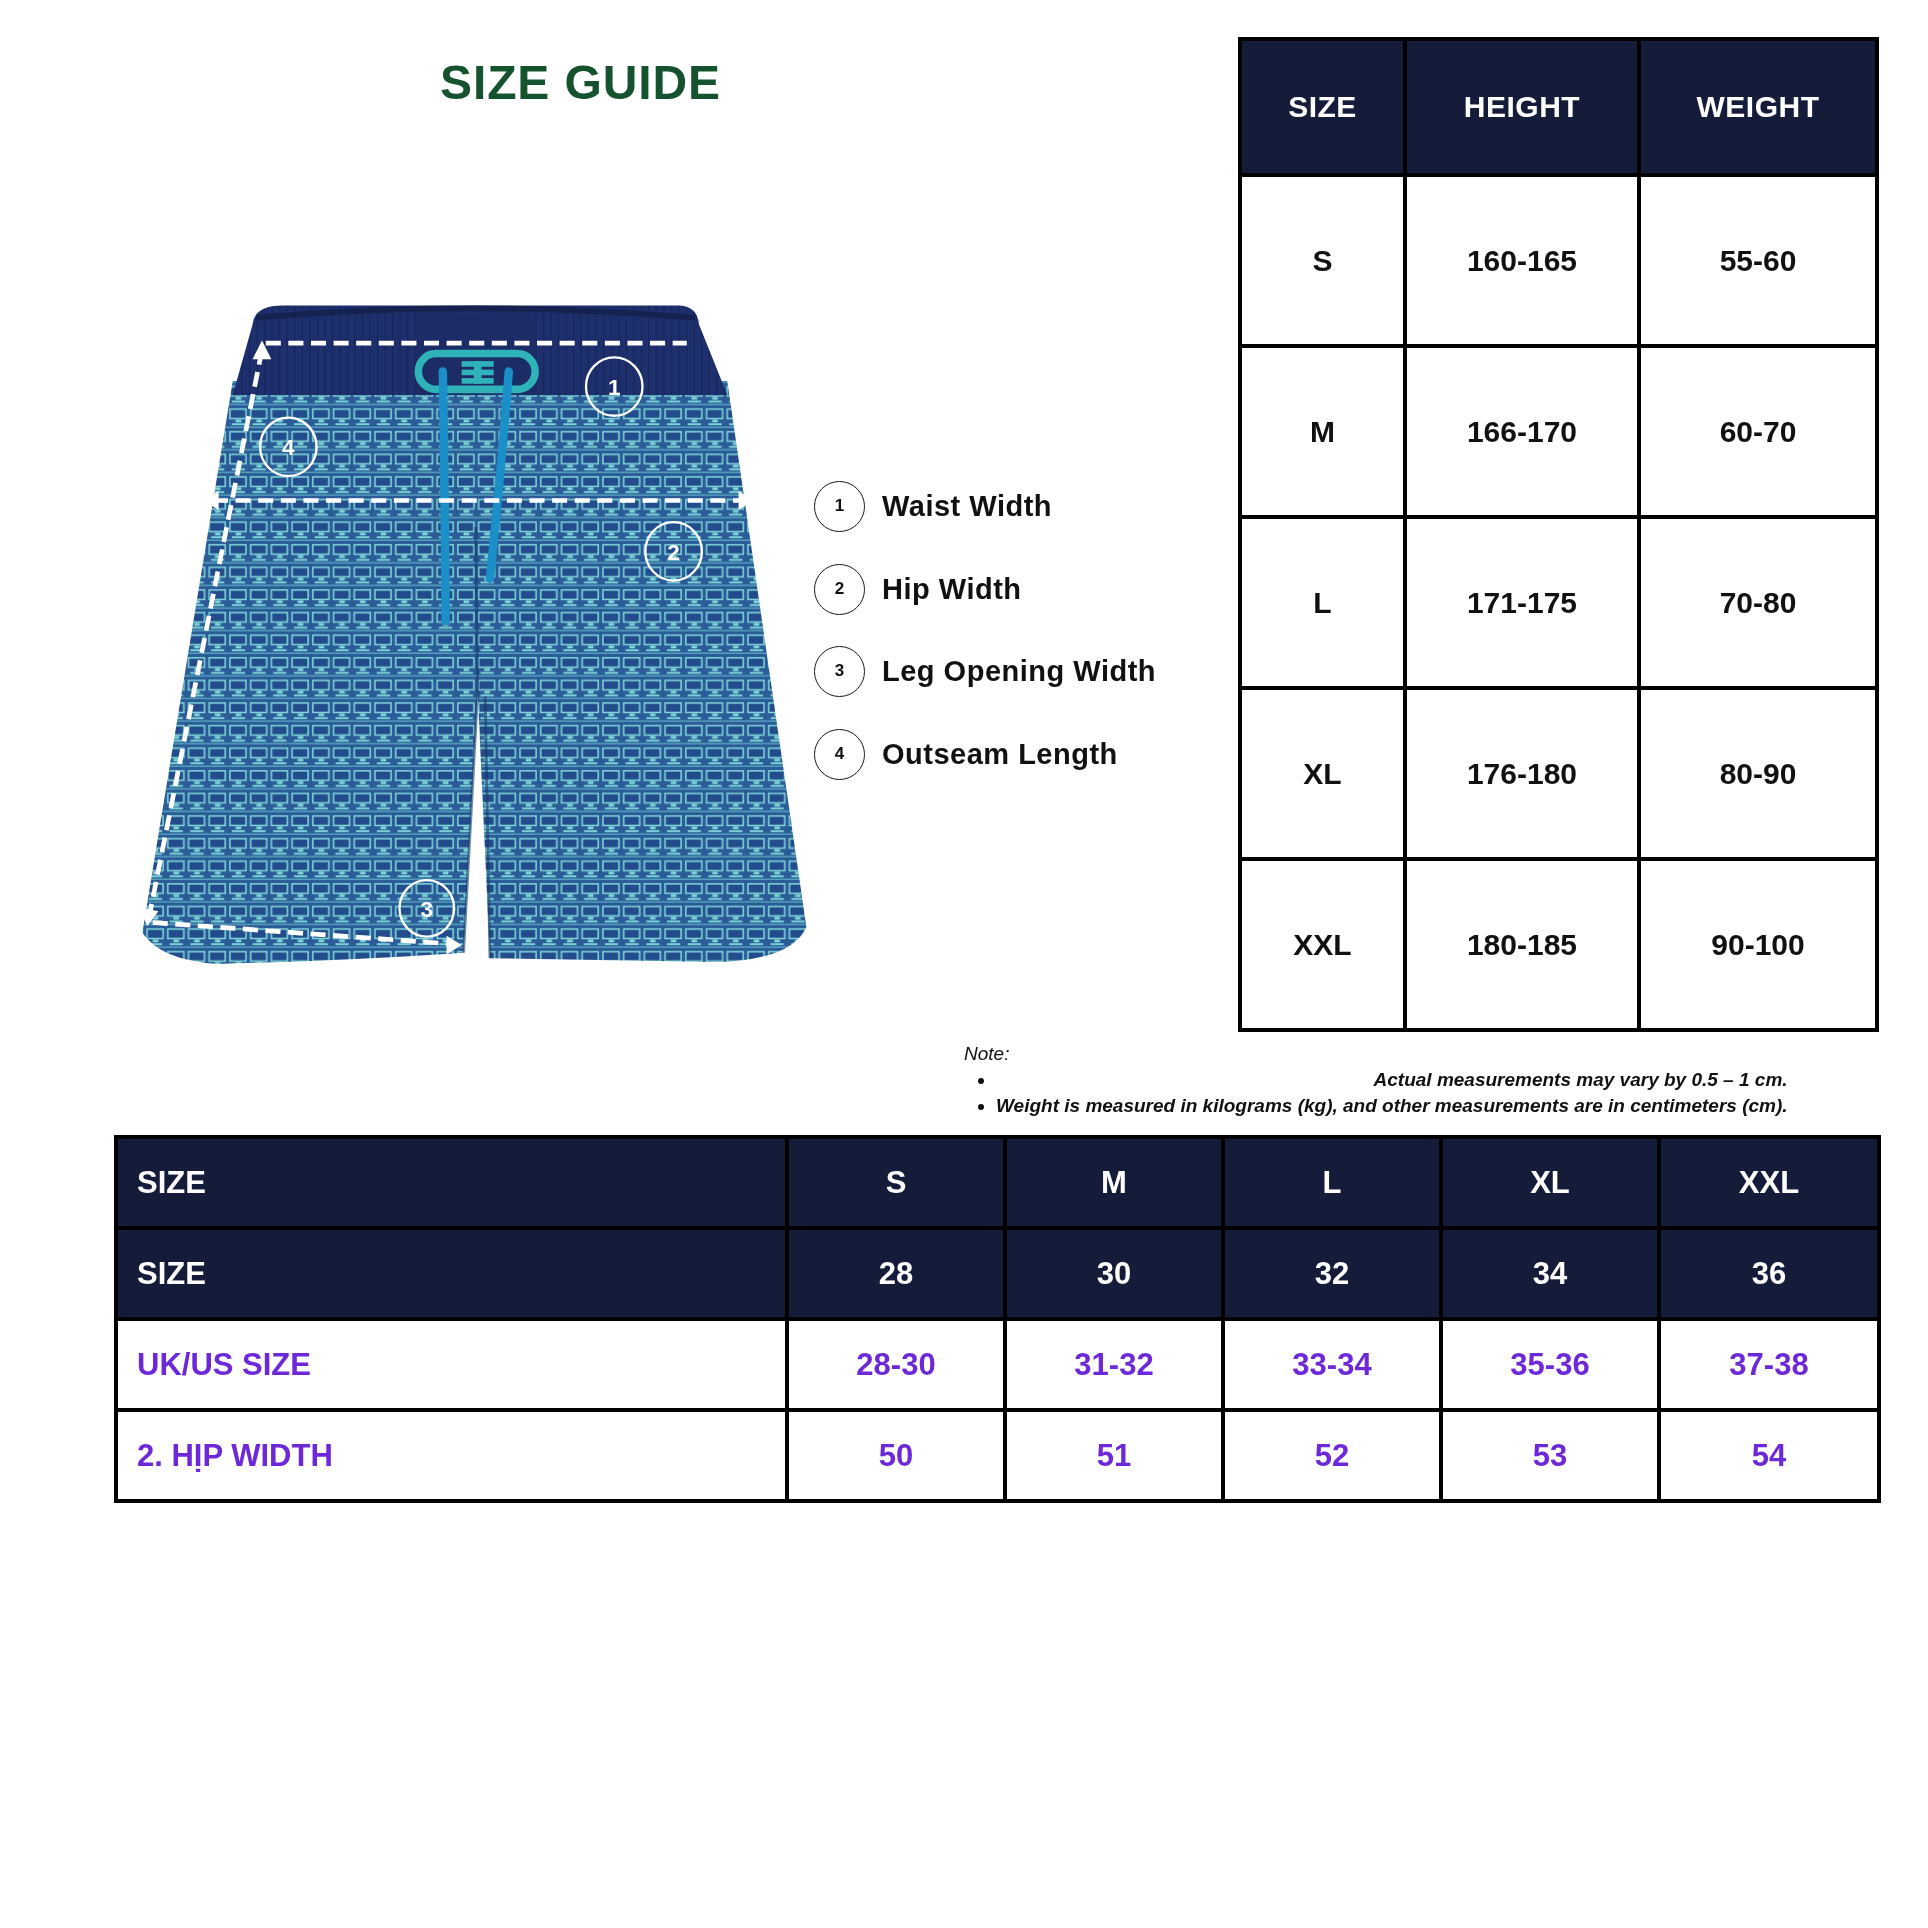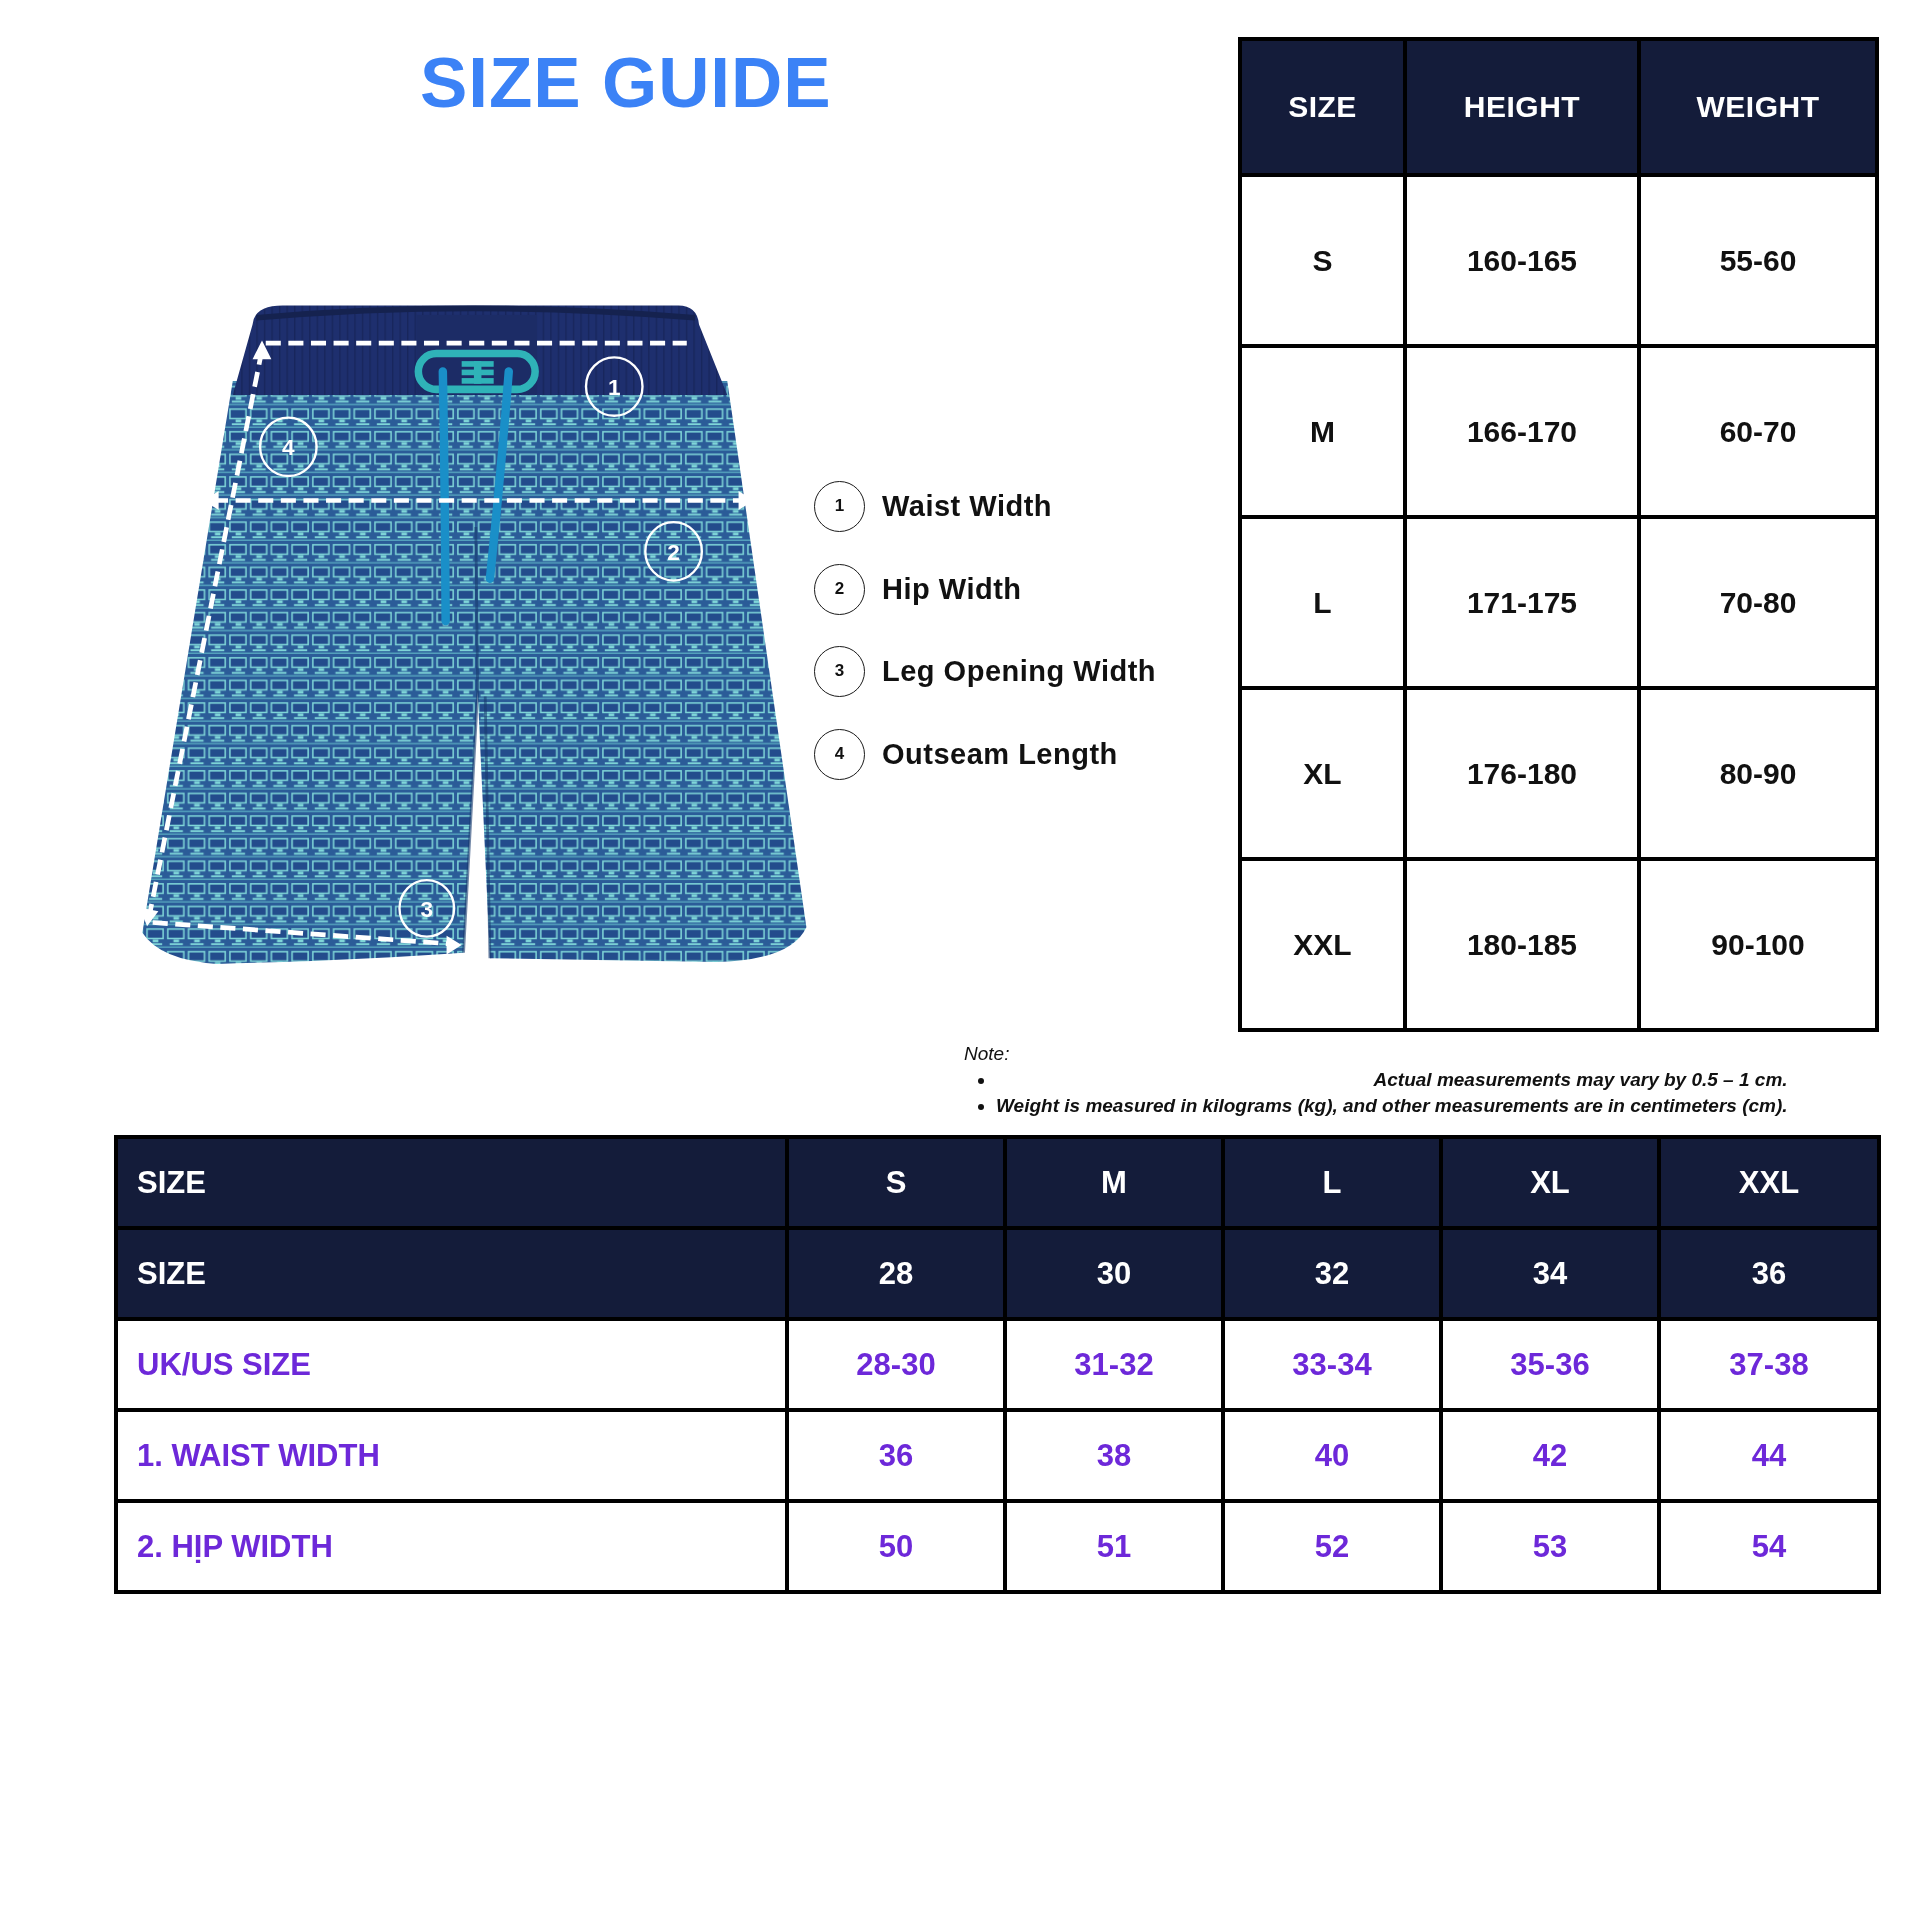--- a/index.html
+++ b/index.html
@@ -1,22 +1,22 @@
 <!DOCTYPE html>
 <html style="font-size:15px"><head>
 <meta charset="utf-8">
 <style>
   html, body { margin: 0; padding: 0; background: #ffffff; }
   body { width: 1928px; height: 1928px; position: relative; overflow: hidden;
          font-family: "Liberation Sans", "DejaVu Sans", sans-serif; color: #0b0b0b; }
   .abs { position: absolute; }
 
   
-  .title { left: 420px; top: 41px; font-size: 71px; font-weight: 700; letter-spacing: 0.9px;
-           line-height: 83px; color: #3b82f6; white-space: nowrap; }
+  .title { left: 440px; top: 41px; font-size: 48px; font-weight: 700; letter-spacing: 0.9px;
+           line-height: 83px; color: #14532d; white-space: nowrap; }
 
   
   .shorts { left: 132px; top: 282px; width: 697px; height: 697px; }
 
   
   .legend { left: 814px; top: 478px; }
   .legend-item { position: absolute; left: 0; height: 56px; display: flex; align-items: center; white-space: nowrap; }
   .legend-circle { width: 51px; height: 51px; border: 1.9px solid #1a1a1a; border-radius: 50%;
                    display: flex; align-items: center; justify-content: center;
                    font-size: 17px; font-weight: 700; color: #111; box-sizing: border-box; }
@@ -219,28 +219,20 @@
   </tr>
   <tr>
     <td class="rowlabel">UK/US SIZE</td>
     <td>28-30</td>
     <td>31-32</td>
     <td>33-34</td>
     <td>35-36</td>
     <td>37-38</td>
   </tr>
   <tr>
-    <td class="rowlabel">1. WAIST WIDTH</td>
-    <td>36</td>
-    <td>38</td>
-    <td>40</td>
-    <td>42</td>
-    <td>44</td>
-  </tr>
-  <tr>
     <td class="rowlabel">2. HỊP WIDTH</td>
     <td>50</td>
     <td>51</td>
     <td>52</td>
     <td>53</td>
     <td>54</td>
   </tr>
 </tbody>
   </table>
 

